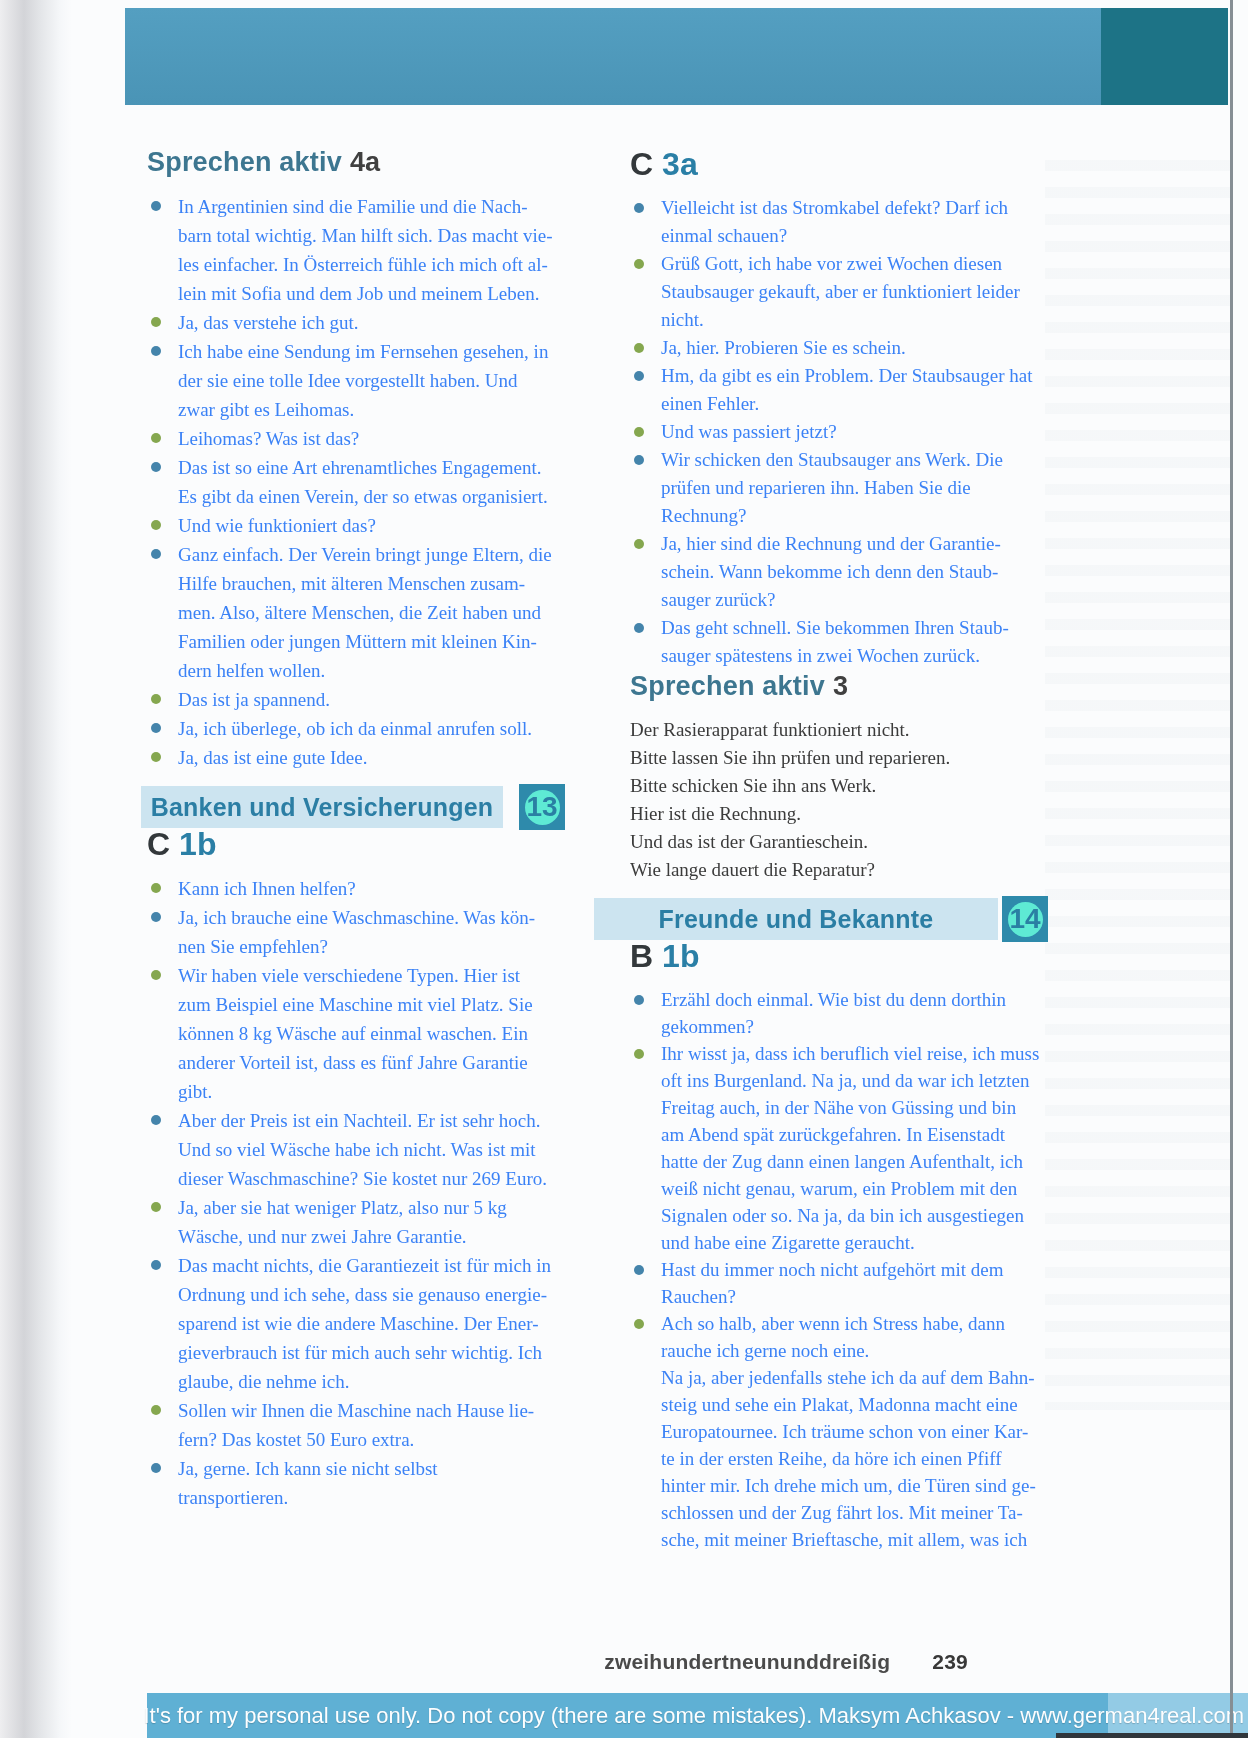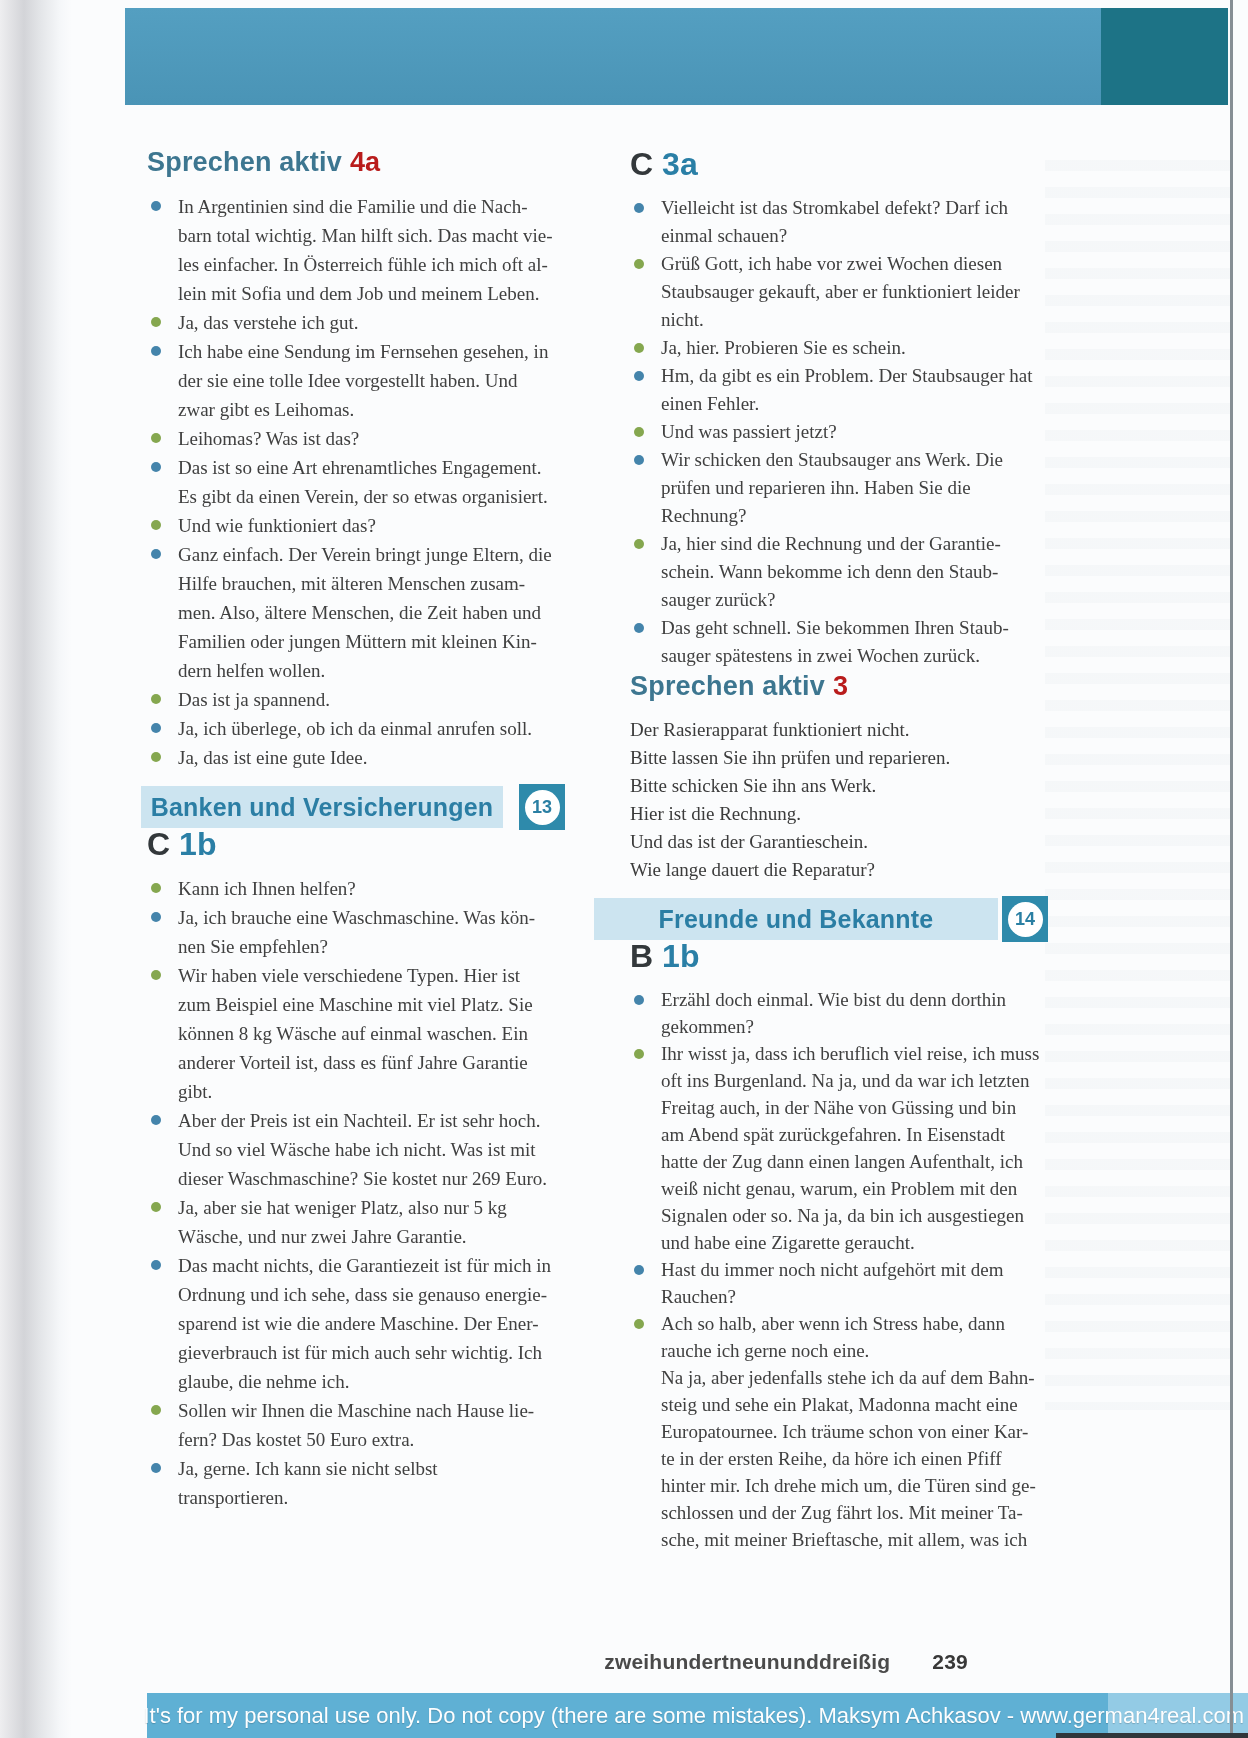--- a/index.html
+++ b/index.html
@@ -20,51 +20,51 @@
   .header-bar{position:absolute;left:125px;top:8px;width:1103px;height:97px;
     background:linear-gradient(180deg,#549fc1,#4a94b6);}
   .header-dark{position:absolute;right:0;top:0;width:127px;height:100%;background:#1d7386;}
 
   
   .col{position:absolute;}
   .col-left{left:147px;top:146px;width:436px;}
   .col-right{left:630px;top:150px;width:440px;}
 
   h2.sa{font-size:27px;font-weight:bold;margin:0 0 14px;line-height:32px;color:#3d7690;letter-spacing:.2px;}
-  h2.sa .h-num{color:#b91c1c;margin-left:8px;}
+  h2.sa .h-num{color:#404040;margin-left:8px;}
   h3.ex{font-size:32px;font-weight:bold;margin:0 0 16px;line-height:28px;color:#33383b;}
   h3.ex .h-num{color:#2a7fa6;margin-left:9px;}
 
   ul.dlg{list-style:none;margin:0;padding:0;}
   ul.dlg li{position:relative;padding-left:31px;}
   .dlg-text{display:block;white-space:pre;
     font-family:"Liberation Serif","DejaVu Serif",serif;
-    font-size:19px;line-height:29px;color:#404040;}
+    font-size:19px;line-height:29px;color:#3b82f6;}
   .c3a-list .dlg-text{line-height:28px;}
   .b1b-list .dlg-text{line-height:27px;}
   .dot{position:absolute;left:4px;top:9px;width:10px;height:10px;border-radius:50%;}
   .dot.blue{background:#4484ab;}
   .dot.green{background:#85a74f;}
 
   .plain-lines{white-space:pre;margin:6px 0 0;
     font-family:"Liberation Serif","DejaVu Serif",serif;
     font-size:19px;line-height:28px;color:#3b3b3b;}
 
   
   .banner{position:relative;height:46px;margin-top:12px;}
   .banner .strip{position:absolute;top:2px;height:42px;background:#cce4f0;}
   .banner.banken .strip{left:-6px;width:362px;}
   .banner.freunde .strip{left:-36px;width:404px;}
   .strip-title{display:block;text-align:center;line-height:42px;
     font-size:25px;font-weight:bold;color:#2b7ea4;letter-spacing:.2px;border-radius:12px;}
   .badge{position:absolute;top:0;left:372px;width:46px;height:46px;background:#2e8aab;
     display:flex;align-items:center;justify-content:center;}
-  .badge-circle{width:35px;height:35px;border-radius:50%;background:#ffffff;
+  .badge-circle{width:35px;height:35px;border-radius:50%;background:#5eead4;
     display:flex;align-items:center;justify-content:center;
-    font-size:18px;font-weight:bold;color:#2a7fa3;}
+    font-size:28px;font-weight:bold;color:#2a7fa3;}
 
   .mt-c1b{margin-top:26px;}
   .mt-sa3{margin-top:16px;}
   .mt-b1b{margin-top:32px;margin-bottom:20px;}
 
   
   .footer{position:absolute;left:560px;top:1650px;width:408px;text-align:right;
     font-size:21px;font-weight:bold;color:#4a4a4a;letter-spacing:.2px;}
   .footer .page-num{margin-left:42px;color:#383838;}
   .bottom-bar{position:absolute;left:147px;top:1693px;width:1101px;height:45px;background:#5fb0d4;}

